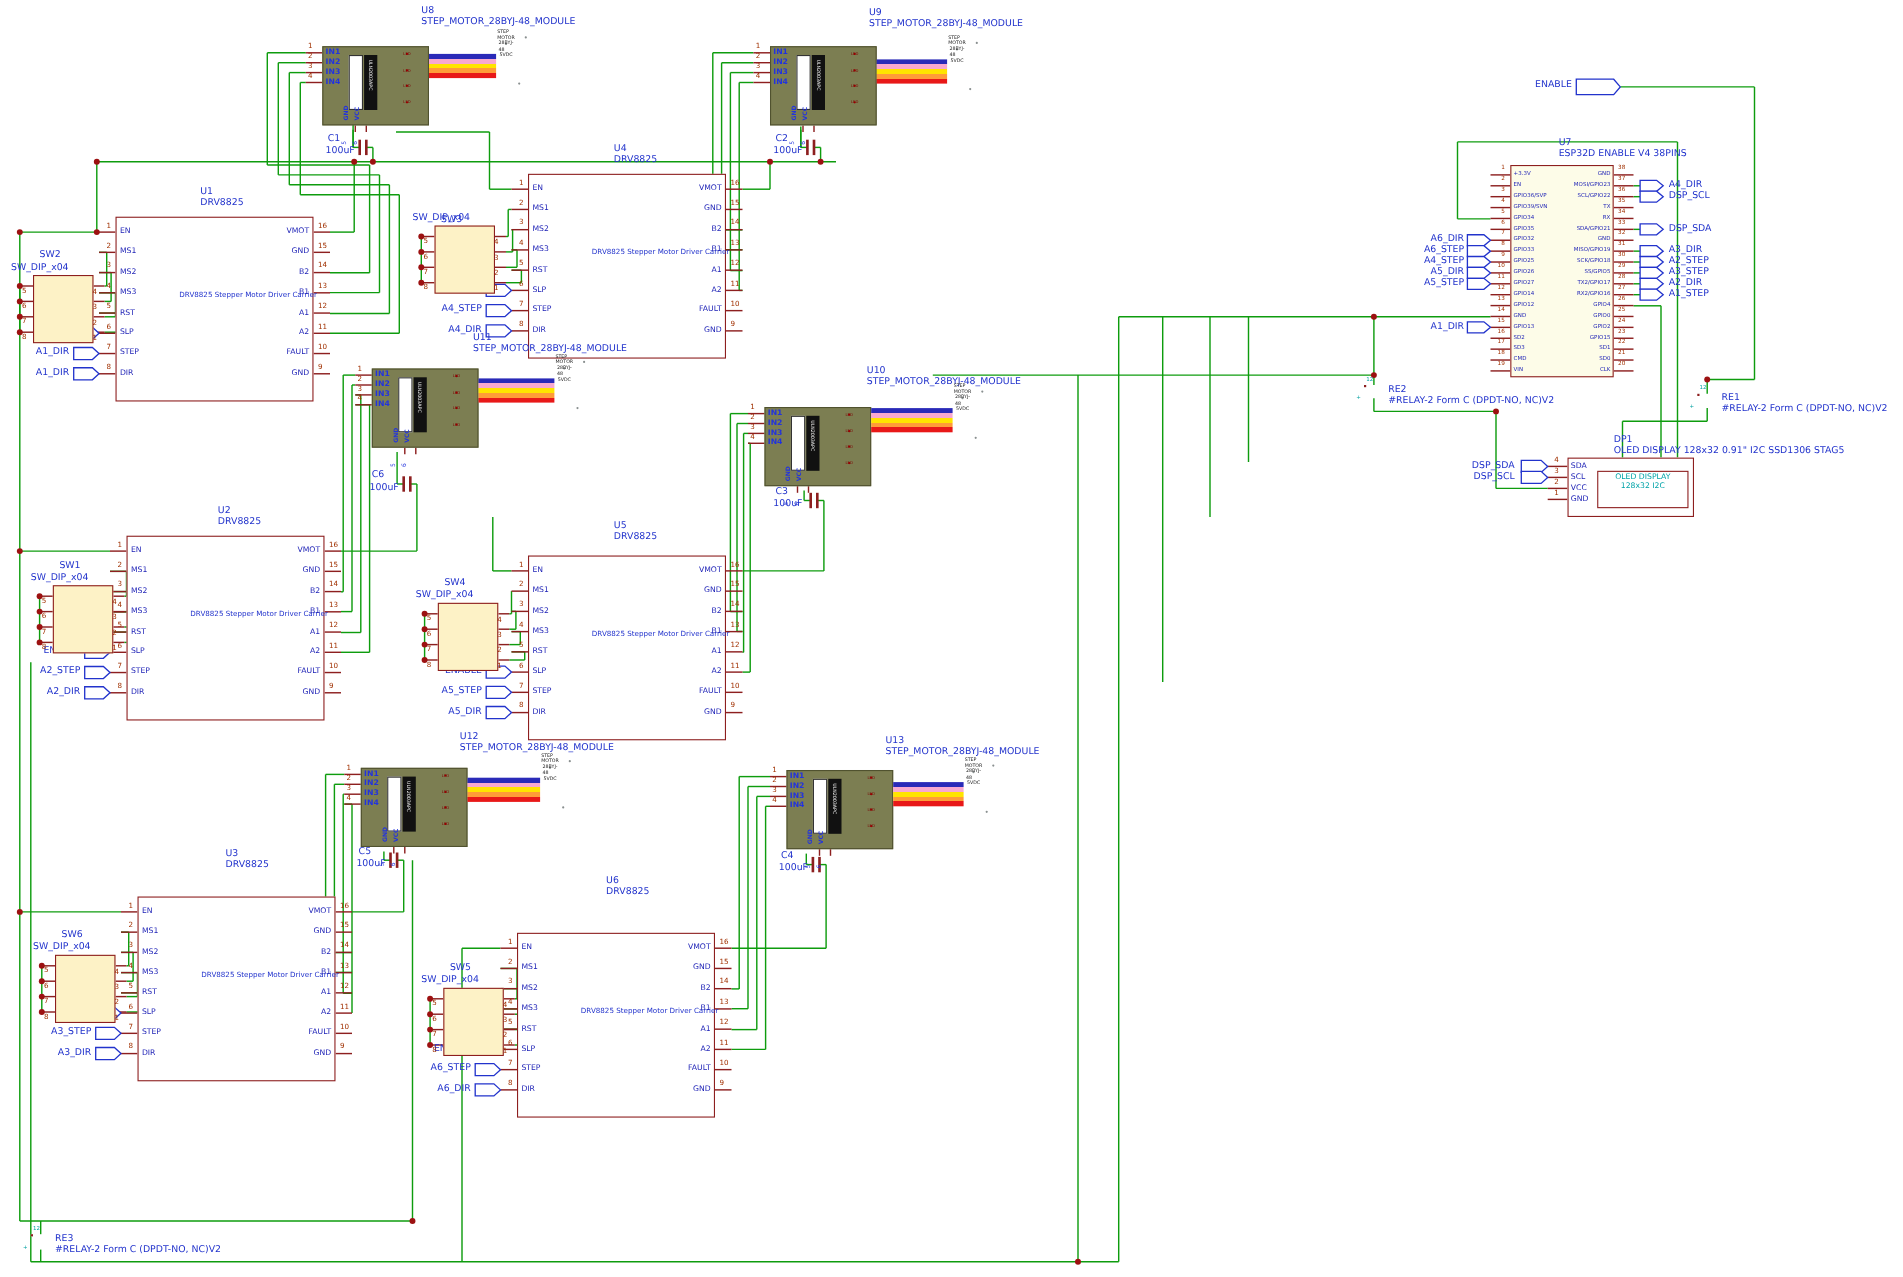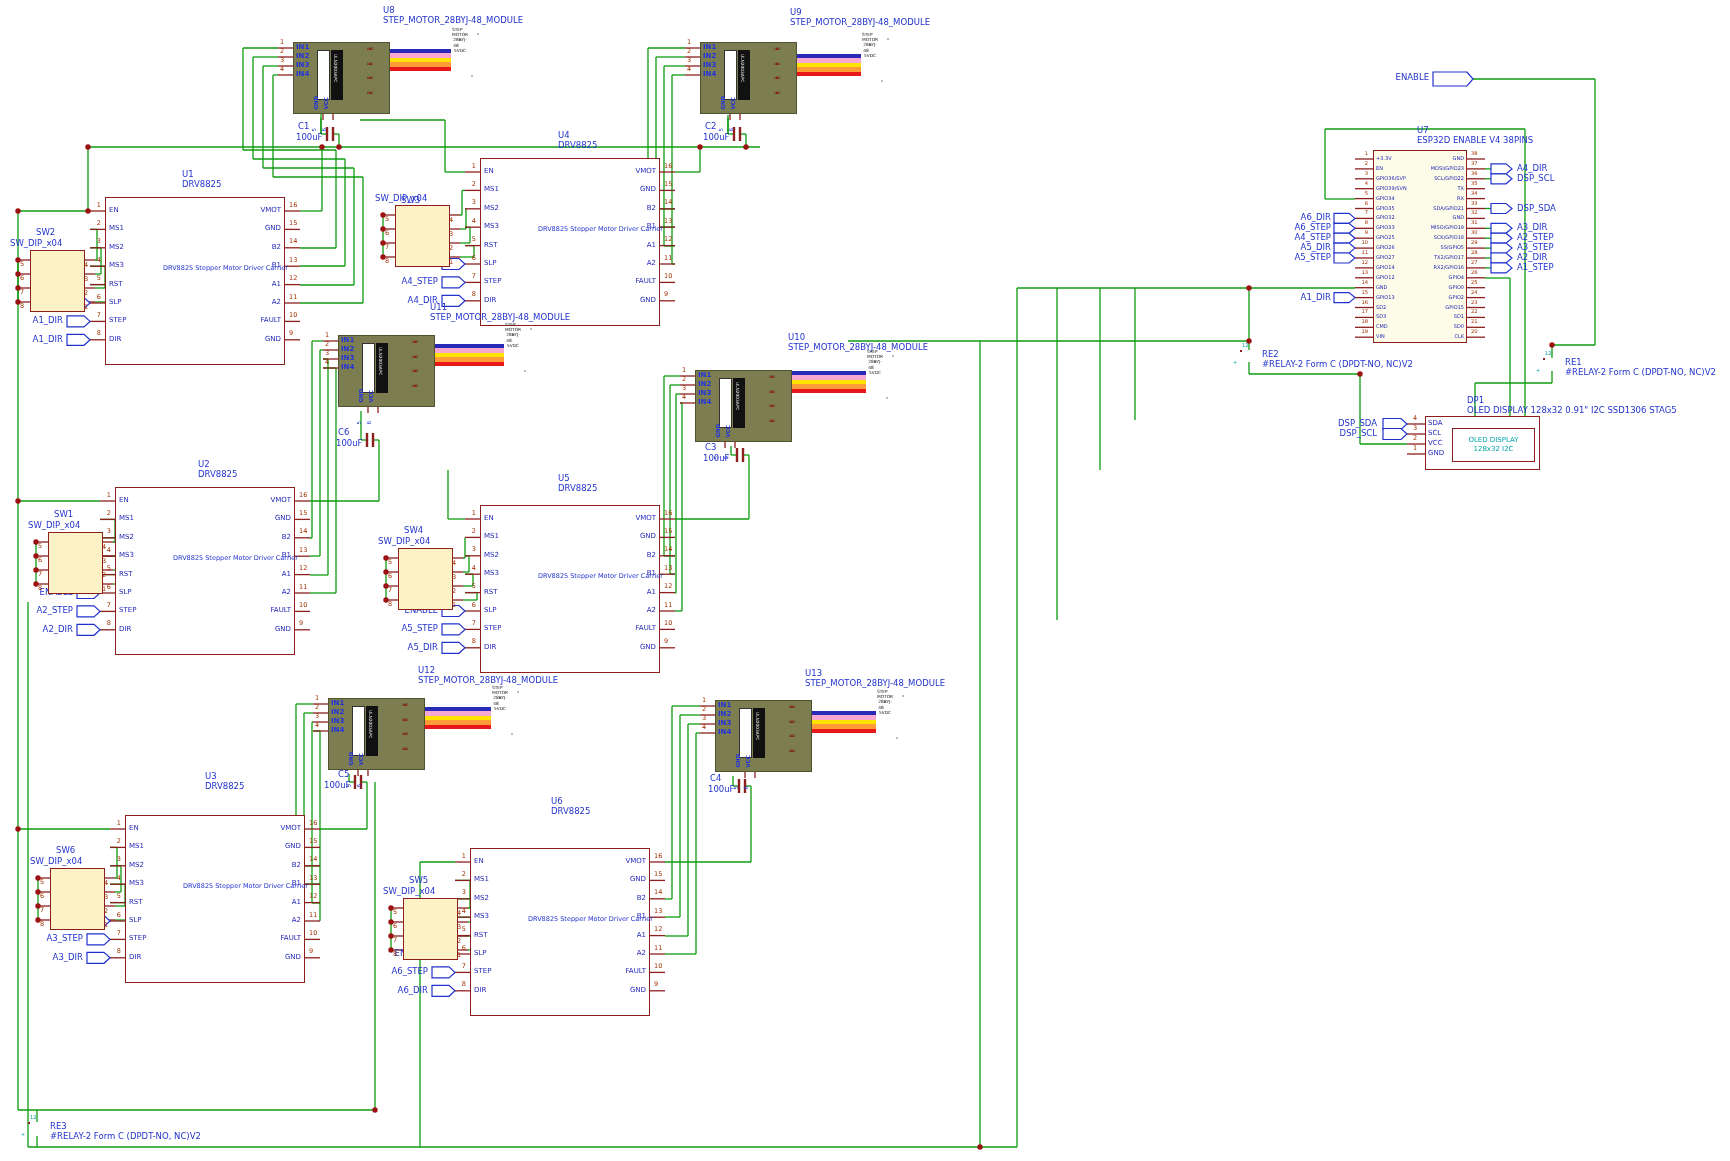--- a/index.html
+++ b/index.html
@@ -25,21 +25,21 @@
         color:#7a0000;font-size:3.4px;display:flex;align-items:center;justify-content:center;box-sizing:border-box;}
   .ribbon{position:absolute;height:22px;}
   .conn{position:absolute;width:9px;height:27px;background:#2b50d0;}
   .motor{position:absolute;width:42px;height:42px;border-radius:50%;background:#cfcfcf;border:1.5px solid #8a9090;
          display:flex;flex-direction:column;align-items:center;justify-content:center;box-sizing:border-box;}
   .motor div{font-size:4.3px;color:#222;line-height:1.25;}
   .ear{position:absolute;width:12px;height:12px;border-radius:50%;background:#e6e6e6;border:1.5px solid #8a9090;box-sizing:border-box;}
   .blk{position:absolute;background:#111;width:8px;height:8px;}
   .relay{position:absolute;width:19px;height:13px;background:#fff;border:1.3px solid #8d1f1f;box-sizing:border-box;}
   .screen{position:absolute;border:1.2px solid #8d1f1f;background:#fff;display:flex;flex-direction:column;
-          align-items:center;justify-content:center;box-sizing:border-box;}
+          align-items:center;box-sizing:border-box;}
   .screen div{font-size:7px;color:#00a3a8;line-height:1.3;}
 </style>
 </head>
 <body>
 
 <div id="canvas">
   <svg id="wires" xmlns="http://www.w3.org/2000/svg">
       <line x1="113" y1="542" x2="115" y2="542" stroke="#0e9c0e" stroke-width="1.3"></line>
       <line x1="115" y1="519.4" x2="115" y2="542" stroke="#0e9c0e" stroke-width="1.3"></line>
       <line x1="100" y1="519.4" x2="115" y2="519.4" stroke="#0e9c0e" stroke-width="1.3"></line>
@@ -1200,21 +1200,21 @@
     <div class="blk" style="left: 400px; top: 756px; width: 0px; height: 0px;"></div>
     <div class="ribbon" style="left: 425px; top: 707px; width: 66px; height: 22px; background: linear-gradient(rgb(42, 42, 184) 0%, rgb(42, 42, 184) 20%, rgb(248, 168, 208) 20%, rgb(248, 168, 208) 40%, rgb(255, 228, 0) 40%, rgb(255, 228, 0) 60%, rgb(255, 156, 56) 60%, rgb(255, 156, 56) 80%, rgb(232, 24, 24) 80%, rgb(232, 24, 24) 100%);"></div>
     <div class="conn" style="left: 491px; top: 705px; width: 0px; height: 0px;"></div>
     <div class="ear" style="left: 517px; top: 691px; width: 0px; height: 0px;"></div>
     <div class="ear" style="left: 511px; top: 733px; width: 0px; height: 0px;"></div>
     <div class="motor" style="left: 499px; top: 697px; width: 0px; height: 0px;">
       <div>STEP MOTOR</div>
       <div>28BYJ-48</div>
       <div>5VDC</div>
     </div>
-    <span class="t ref" style="left: 338px; top: 770px;">C5</span>
+    <span class="t ref" style="left: 326px; top: 770px;">C5</span>
     <span class="t ref" style="left: 324px; top: 781px;">100uF</span>
     <span class="t ref" style="left: 805px; top: 669px;">U13</span>
     <span class="t ref" style="left: 805px; top: 679px;">STEP_MOTOR_28BYJ-48_MODULE</span>
     <div class="board" style="left: 715px; top: 700px; width: 97px; height: 72px;"></div>
     <span class="t pinnum" style="left: 702px; top: 697px;">1</span>
     <span class="t " style="font-size: 7px; color: rgb(34, 51, 221); font-weight: bold; left: 718px; top: 702px;">IN1</span>
     <span class="t pinnum" style="left: 702px; top: 706px;">2</span>
     <span class="t " style="font-size: 7px; color: rgb(34, 51, 221); font-weight: bold; left: 718px; top: 711px;">IN2</span>
     <span class="t pinnum" style="left: 702px; top: 715px;">3</span>
     <span class="t " style="font-size: 7px; color: rgb(34, 51, 221); font-weight: bold; left: 718px; top: 720px;">IN3</span>

